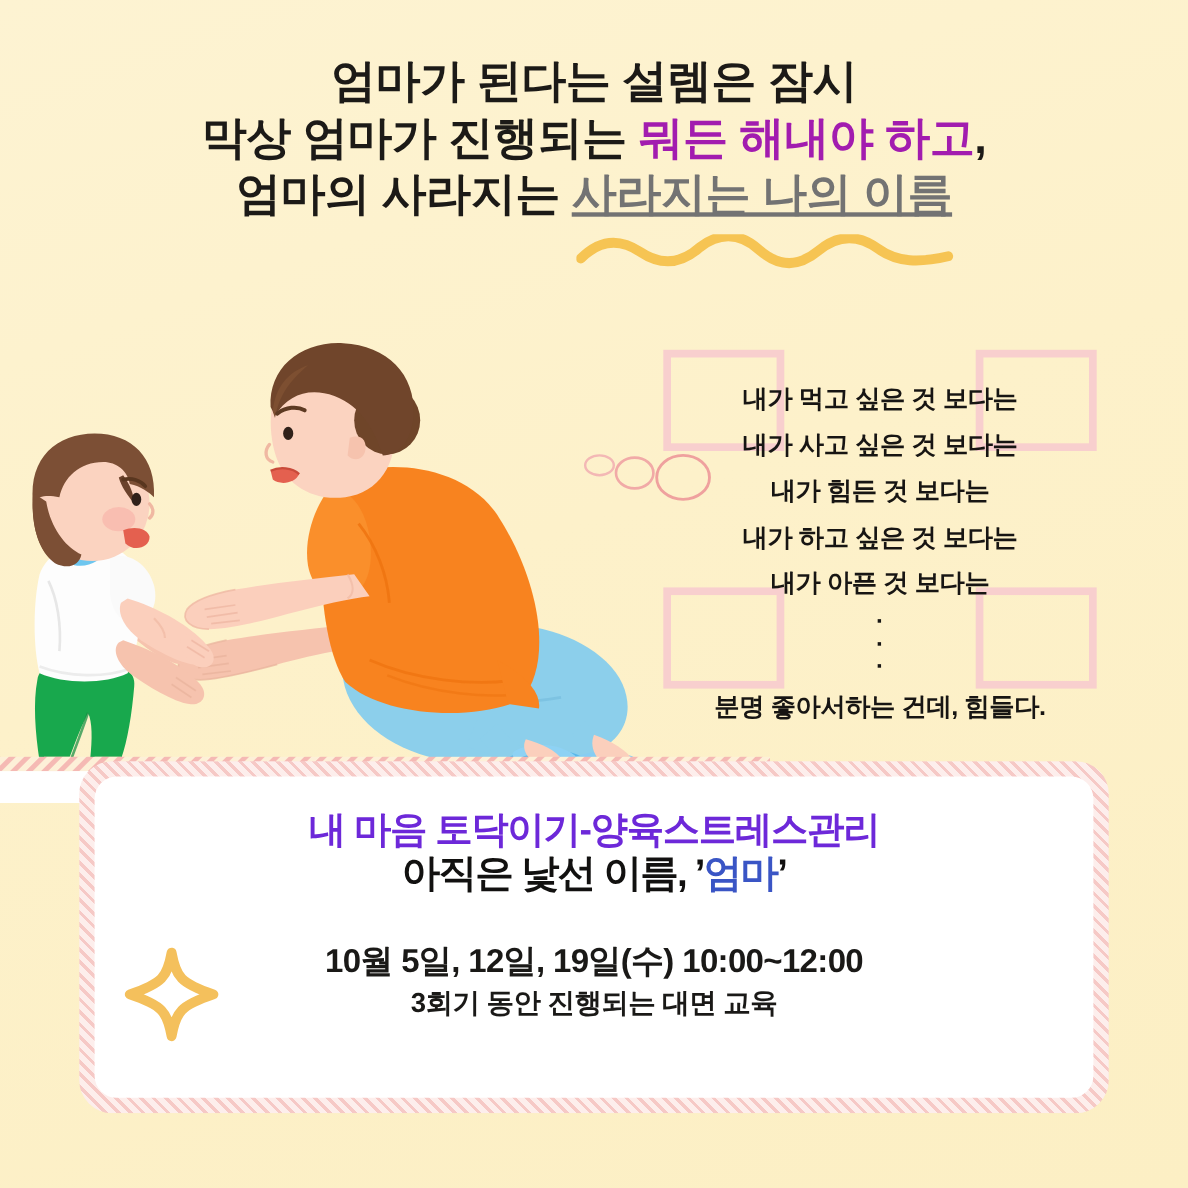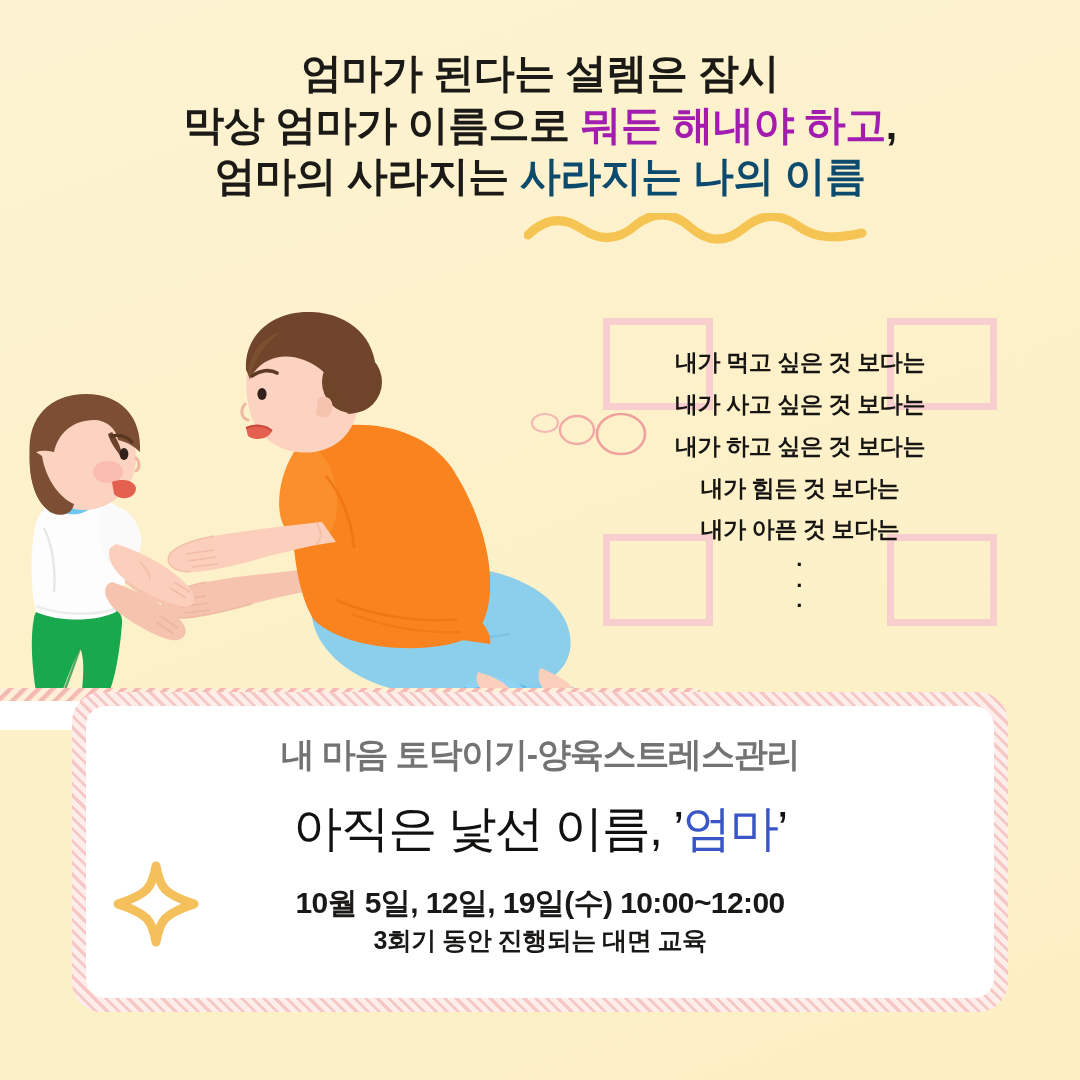--- a/index.html
+++ b/index.html
@@ -31,21 +31,21 @@
     text-align: center;
     line-height: 1.26;
     font-size: 41px;
     font-weight: 700;
     letter-spacing: -0.5px;
     color: #1c1a17;
     z-index: 6;
   }
   .headline .hl-line { display: block; white-space: nowrap; }
   .hl-red { color: #a21caf; }
-  .hl-blue { color: #0c4a6e; }
+  .hl-blue { color: #737373; text-decoration: underline; }
   .hl-comma { color: #1c1a17; }
   .squiggle {
     position: absolute;
     left: 524px;
     top: 213px;
     width: 344px;
     height: 34px;
     z-index: 5;
   }
   
@@ -135,38 +135,38 @@
   }
   .card-inner {
     position: absolute;
     left: 0; right: 0;
     top: 30px;
     text-align: center;
   }
   .card-sub {
     font-size: 34px;
     font-weight: 800;
-    color: #737373;
+    color: #6d28d9;
     letter-spacing: -1.2px;
     line-height: 1.1;
     white-space: nowrap;
   }
   .card-title {
-    margin-top: 28px;
-    font-size: 49px;
-    font-weight: 400;
+    margin-top: 1px;
+    font-size: 35px;
+    font-weight: 700;
     color: #121110;
     letter-spacing: -1.6px;
     line-height: 1.12;
     white-space: nowrap;
   }
   .card-title .blue { color: #3a55c5; }
   .card-title .quo { color: #121110; }
   .card-date {
-    margin-top: 27px;
+    margin-top: 40px;
     font-size: 30px;
     font-weight: 700;
     color: #1a1917;
     letter-spacing: -0.6px;
     white-space: nowrap;
   }
   .card-note {
     font-size: 25px;
     font-weight: 700;
     color: #1a1917;
@@ -183,21 +183,21 @@
 </style>
 </head>
 <body>
 
 <div id="poster">
 
   <div class="bg-base"></div>
 
   <div class="headline">
     <span class="hl-line">엄마가 된다는 설렘은 잠시</span>
-    <span class="hl-line"><span>막상 엄마가 이름으로 </span><span class="hl-red">뭐든 해내야 하고</span><span class="hl-comma">,</span></span>
+    <span class="hl-line"><span>막상 엄마가 진행되는 </span><span class="hl-red">뭐든 해내야 하고</span><span class="hl-comma">,</span></span>
     <span class="hl-line"><span>엄마의 사라지는 </span><span class="hl-blue">사라지는 나의 이름</span></span>
   </div>
 
   <svg class="squiggle" viewBox="0 0 344 34">
     <path d="M4 22 C 22 4, 40 4, 58 16 C 76 28, 94 28, 112 12
              C 130 -2, 148 -2, 166 14 C 184 30, 202 30, 220 15
              C 238 0, 256 0, 274 13 C 292 26, 312 26, 338 20" fill="none" stroke="#f6c453" stroke-width="9" stroke-linecap="round"></path>
   </svg>
 
   <svg class="illus" viewBox="0 0 700 430">
@@ -438,28 +438,29 @@
   </svg>
 
   <div class="quote-frame">
     <div class="corner qc-tl"></div>
     <div class="corner qc-tr"></div>
     <div class="corner qc-bl"></div>
     <div class="corner qc-br"></div>
     <div class="quote-lines">
       <span class="q-line">내가 먹고 싶은 것 보다는</span>
       <span class="q-line">내가 사고 싶은 것 보다는</span>
+      <span class="q-line">내가 힘든 것 보다는</span>
       <span class="q-line">내가 하고 싶은 것 보다는</span>
-      <span class="q-line">내가 힘든 것 보다는</span>
       <span class="q-line">내가 아픈 것 보다는</span>
       <span class="q-dots">
         <span>·</span>
         <span>·</span>
         <span>·</span>
       </span>
+      <span class="q-final">분명 좋아서하는 건데, 힘들다.</span>
     </div>
   </div>
 
   <div class="card-wrap">
     <div class="card">
       <svg class="sparkle" viewBox="0 0 92 92">
         <path d="M46 8 C 50 30, 54 36, 84 46 C 54 56, 50 62, 46 84
                  C 42 62, 38 56, 8 46 C 38 36, 42 30, 46 8 Z" fill="none" stroke="#f4c05c" stroke-width="9" stroke-linejoin="round"></path>
       </svg>
       <div class="card-inner">

